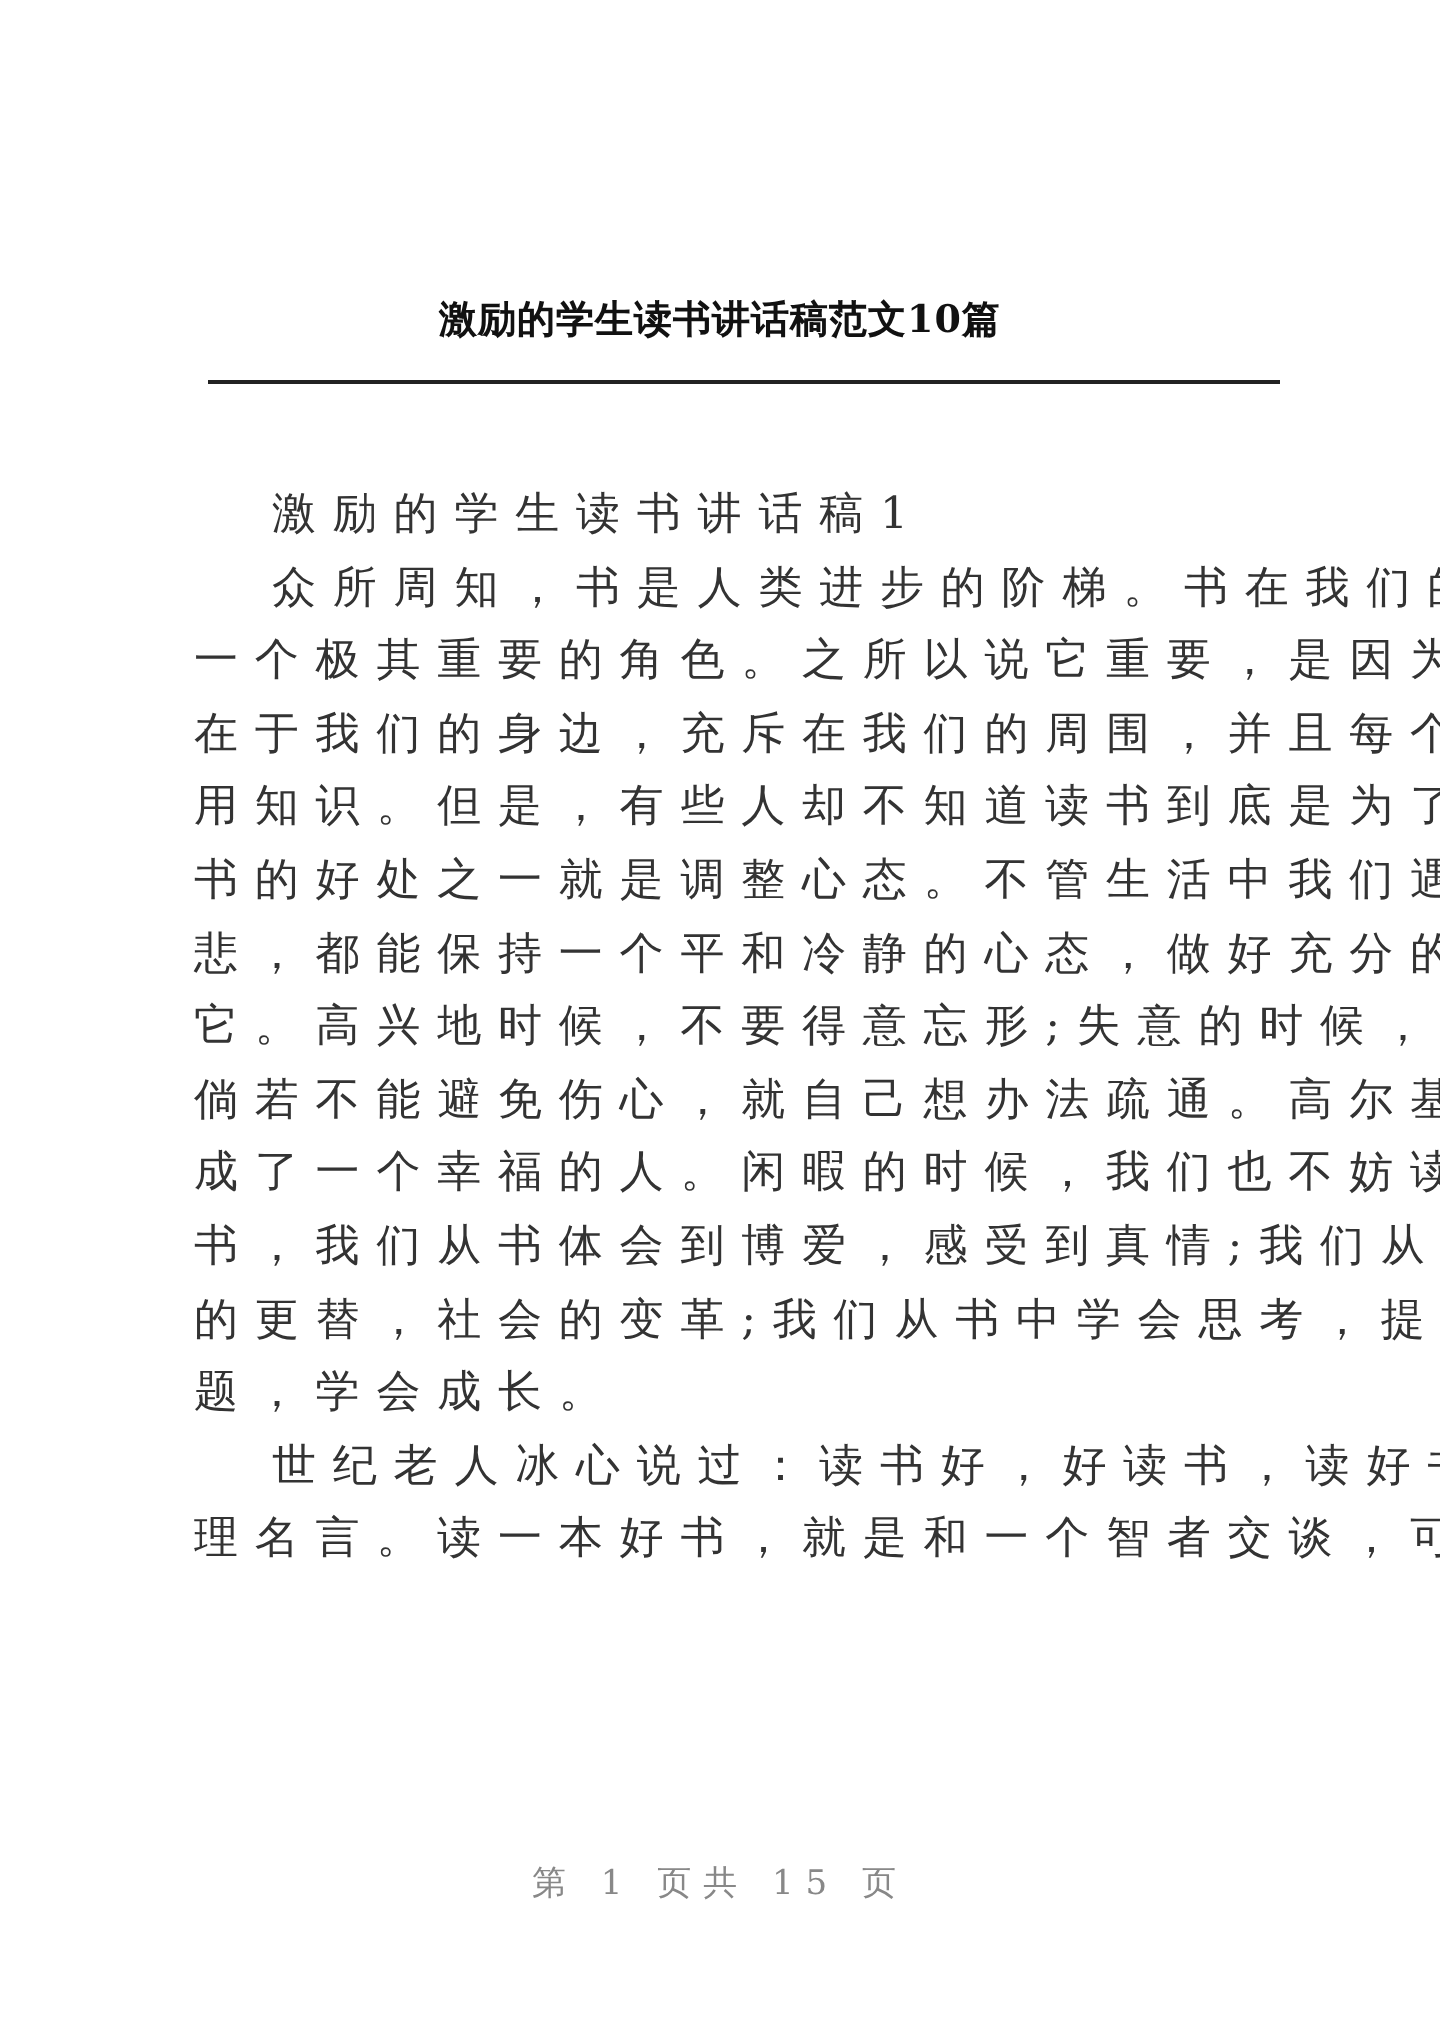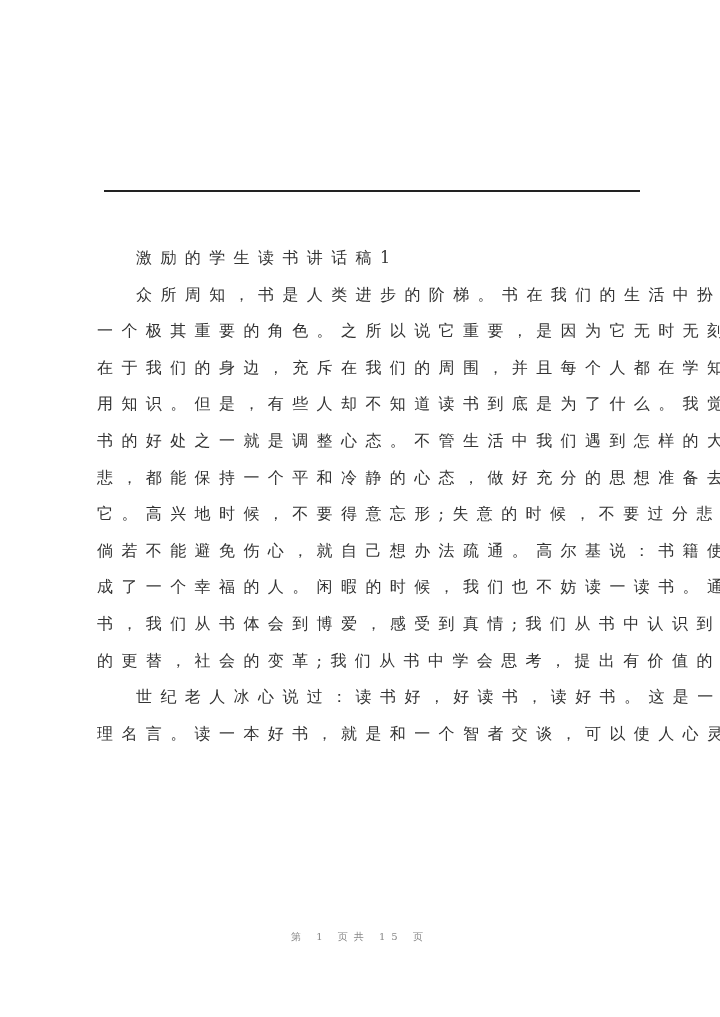--- a/index.html
+++ b/index.html
@@ -4,43 +4,45 @@
 <style>
   html, body { margin:0; padding:0; background:#ffffff; }
   body { width:720px; height:1017px; position:relative; overflow:hidden;
          font-family: "DejaVu Serif", "Liberation Serif", serif; color:#2a2a2a; }
   .page { position:absolute; left:0; top:0; width:720px; height:1017px; background:#fff; }
   .title { position:absolute; left:0; width:720px; top:147px; text-align:center;
            font-size:19px; font-weight:bold; color:#111; letter-spacing:0.5px;
            font-family: "DejaVu Serif", "Liberation Serif", serif; }
   .rule { position:absolute; left:104px; width:536px; top:190px; height:2px; background:#222; }
   .body { position:absolute; left:97px; top:244px; width:545px; }
-  .line { height:36.6px; line-height:28px; font-size:16px; white-space:nowrap;
+  .line { height:36.6px; line-height:28px; font-size:22px; white-space:nowrap;
           letter-spacing:8.4px; color:#333; }
   .ind { padding-left:39px; }
   .footer { position:absolute; left:0; width:720px; top:930px; text-align:center;
-            font-size:10px; color:#888; letter-spacing:6px; }
+            font-size:17px; color:#888; letter-spacing:6px; }
 </style>
 </head>
 <body>
 
 <div class="page">
+  <div class="title">激励的学生读书讲话稿范文10篇</div>
   <div class="rule"></div>
 
   <div class="body">
     <div class="line ind">激励的学生读书讲话稿1</div>
     <div class="line ind">众所周知，书是人类进步的阶梯。书在我们的生活中扮演着</div>
     <div class="line">一个极其重要的角色。之所以说它重要，是因为它无时无刻不存</div>
     <div class="line">在于我们的身边，充斥在我们的周围，并且每个人都在学知识，</div>
     <div class="line">用知识。但是，有些人却不知道读书到底是为了什么。我觉得读</div>
     <div class="line">书的好处之一就是调整心态。不管生活中我们遇到怎样的大喜大</div>
     <div class="line">悲，都能保持一个平和冷静的心态，做好充分的思想准备去面对</div>
     <div class="line">它。高兴地时候，不要得意忘形;失意的时候，不要过分悲伤，</div>
     <div class="line">倘若不能避免伤心，就自己想办法疏通。高尔基说：书籍使我变</div>
     <div class="line">成了一个幸福的人。闲暇的时候，我们也不妨读一读书。通过读</div>
     <div class="line">书，我们从书体会到博爱，感受到真情;我们从书中认识到历史</div>
     <div class="line">的更替，社会的变革;我们从书中学会思考，提出有价值的问</div>
+    <div class="line">题，学会成长。</div>
     <div class="line ind">世纪老人冰心说过：读书好，好读书，读好书。这是一句至</div>
     <div class="line">理名言。读一本好书，就是和一个智者交谈，可以使人心灵充</div>
   </div>
 
   <div class="footer">第 1 页共 15 页</div>
 </div>
 
 </body></html>

